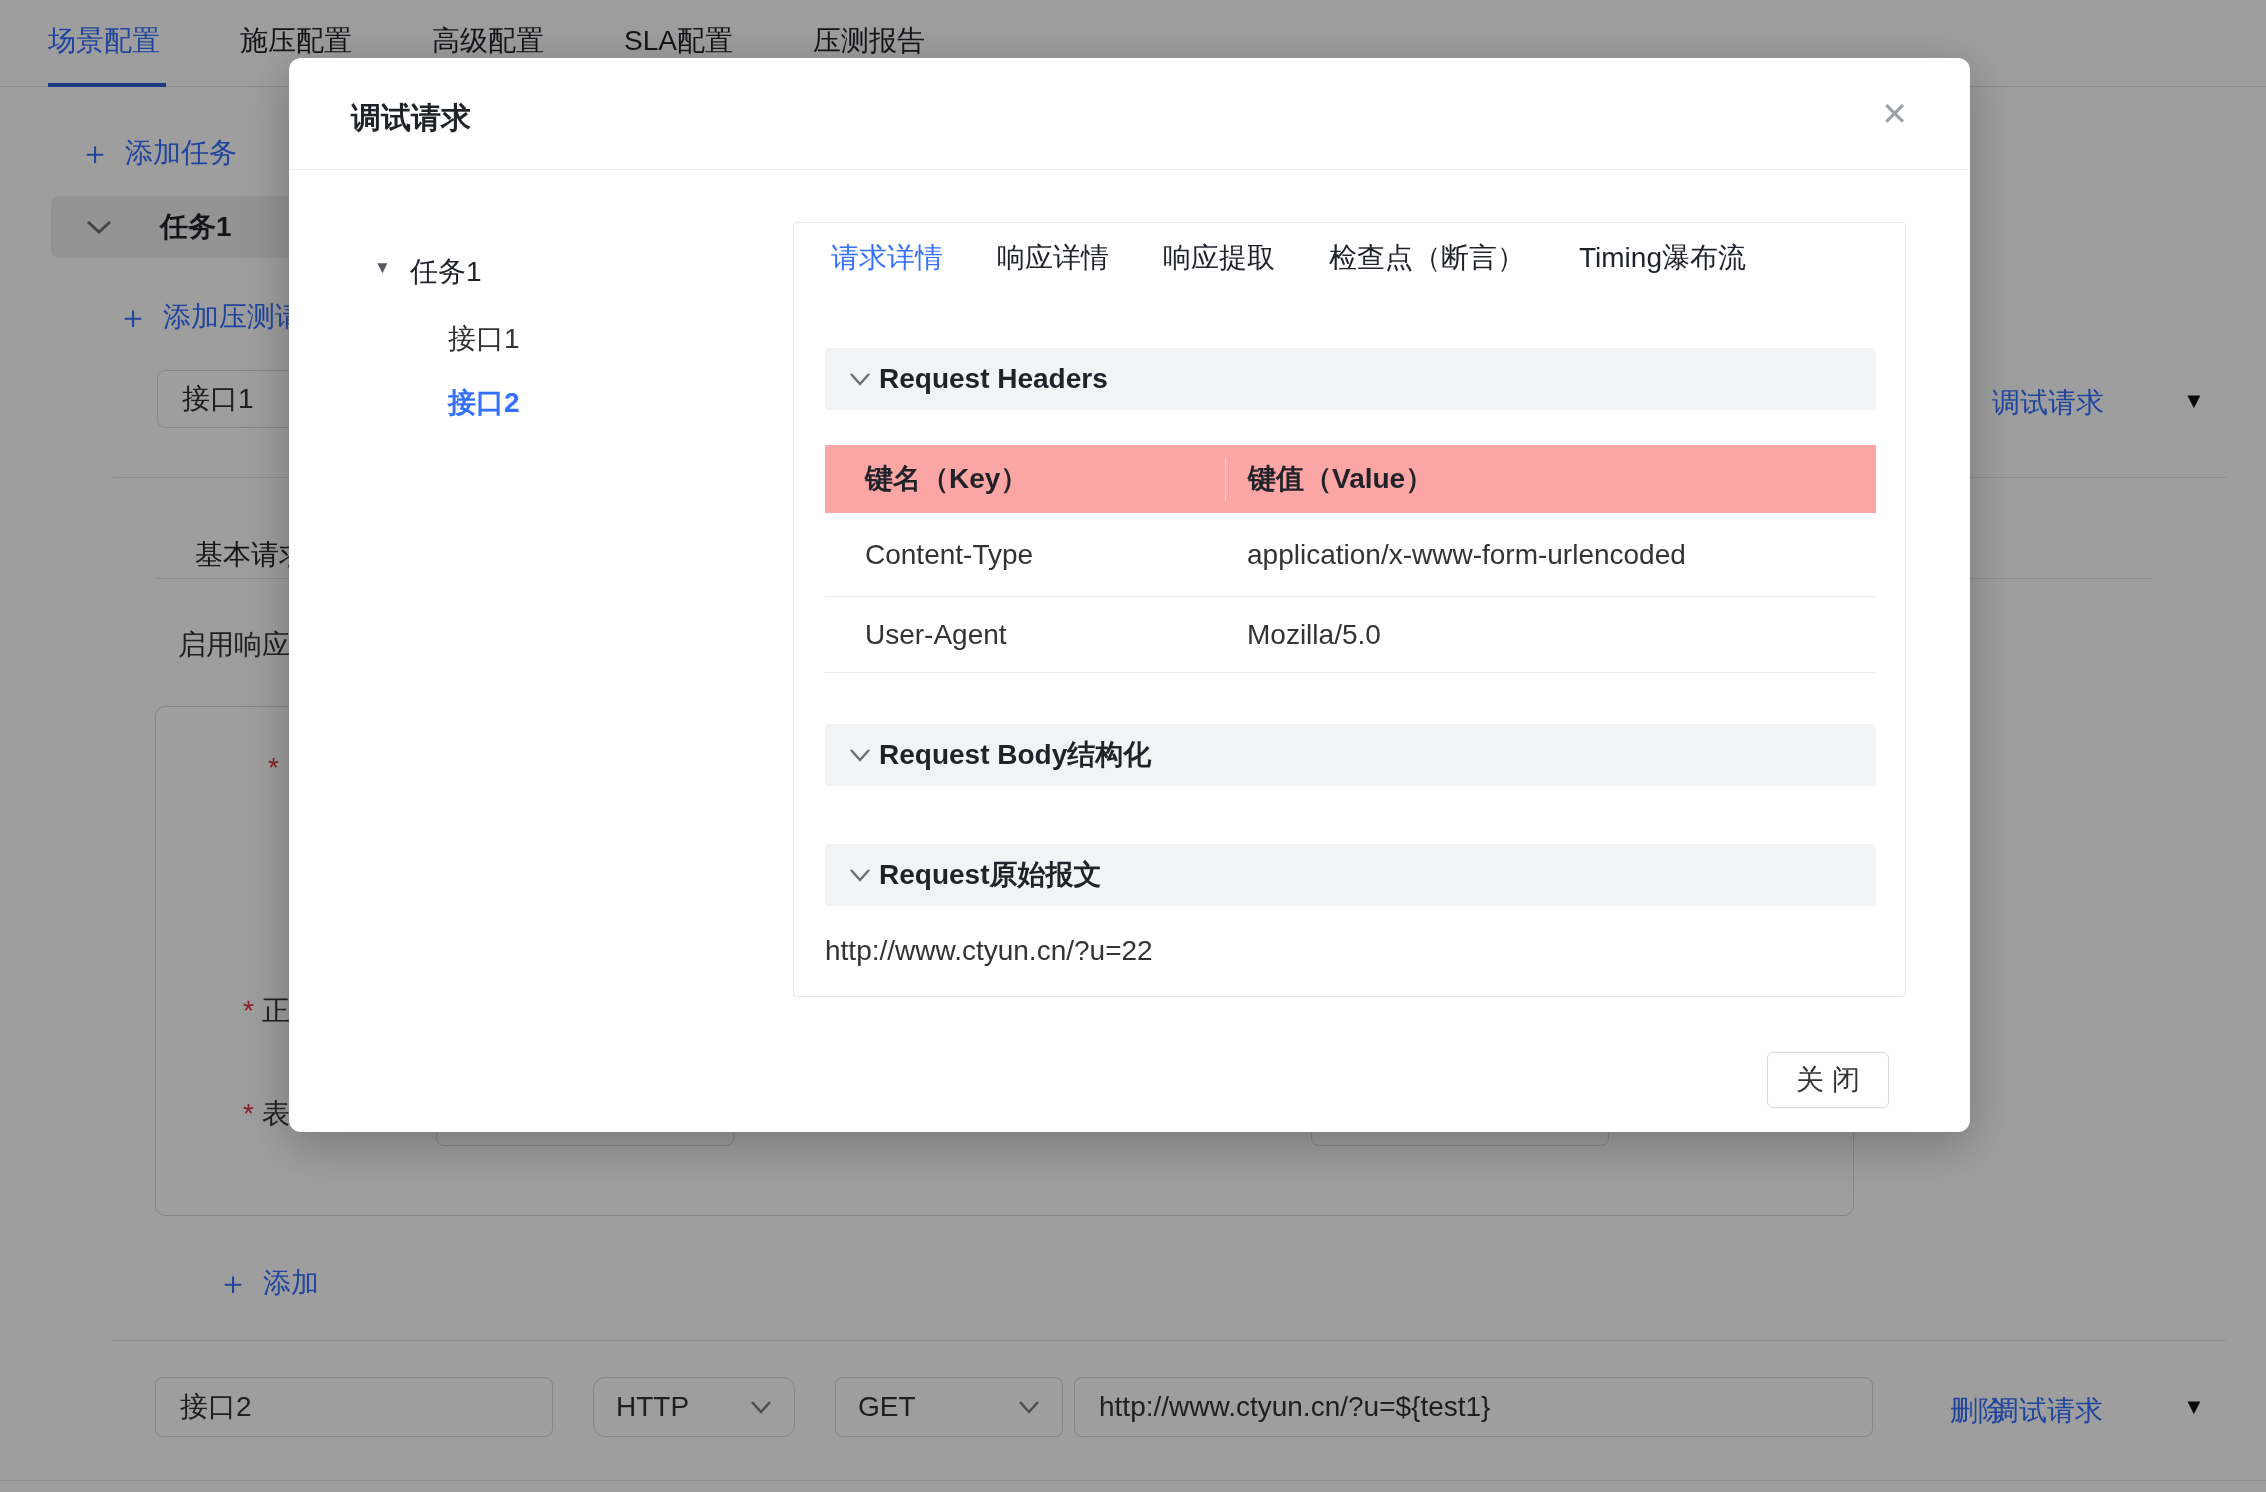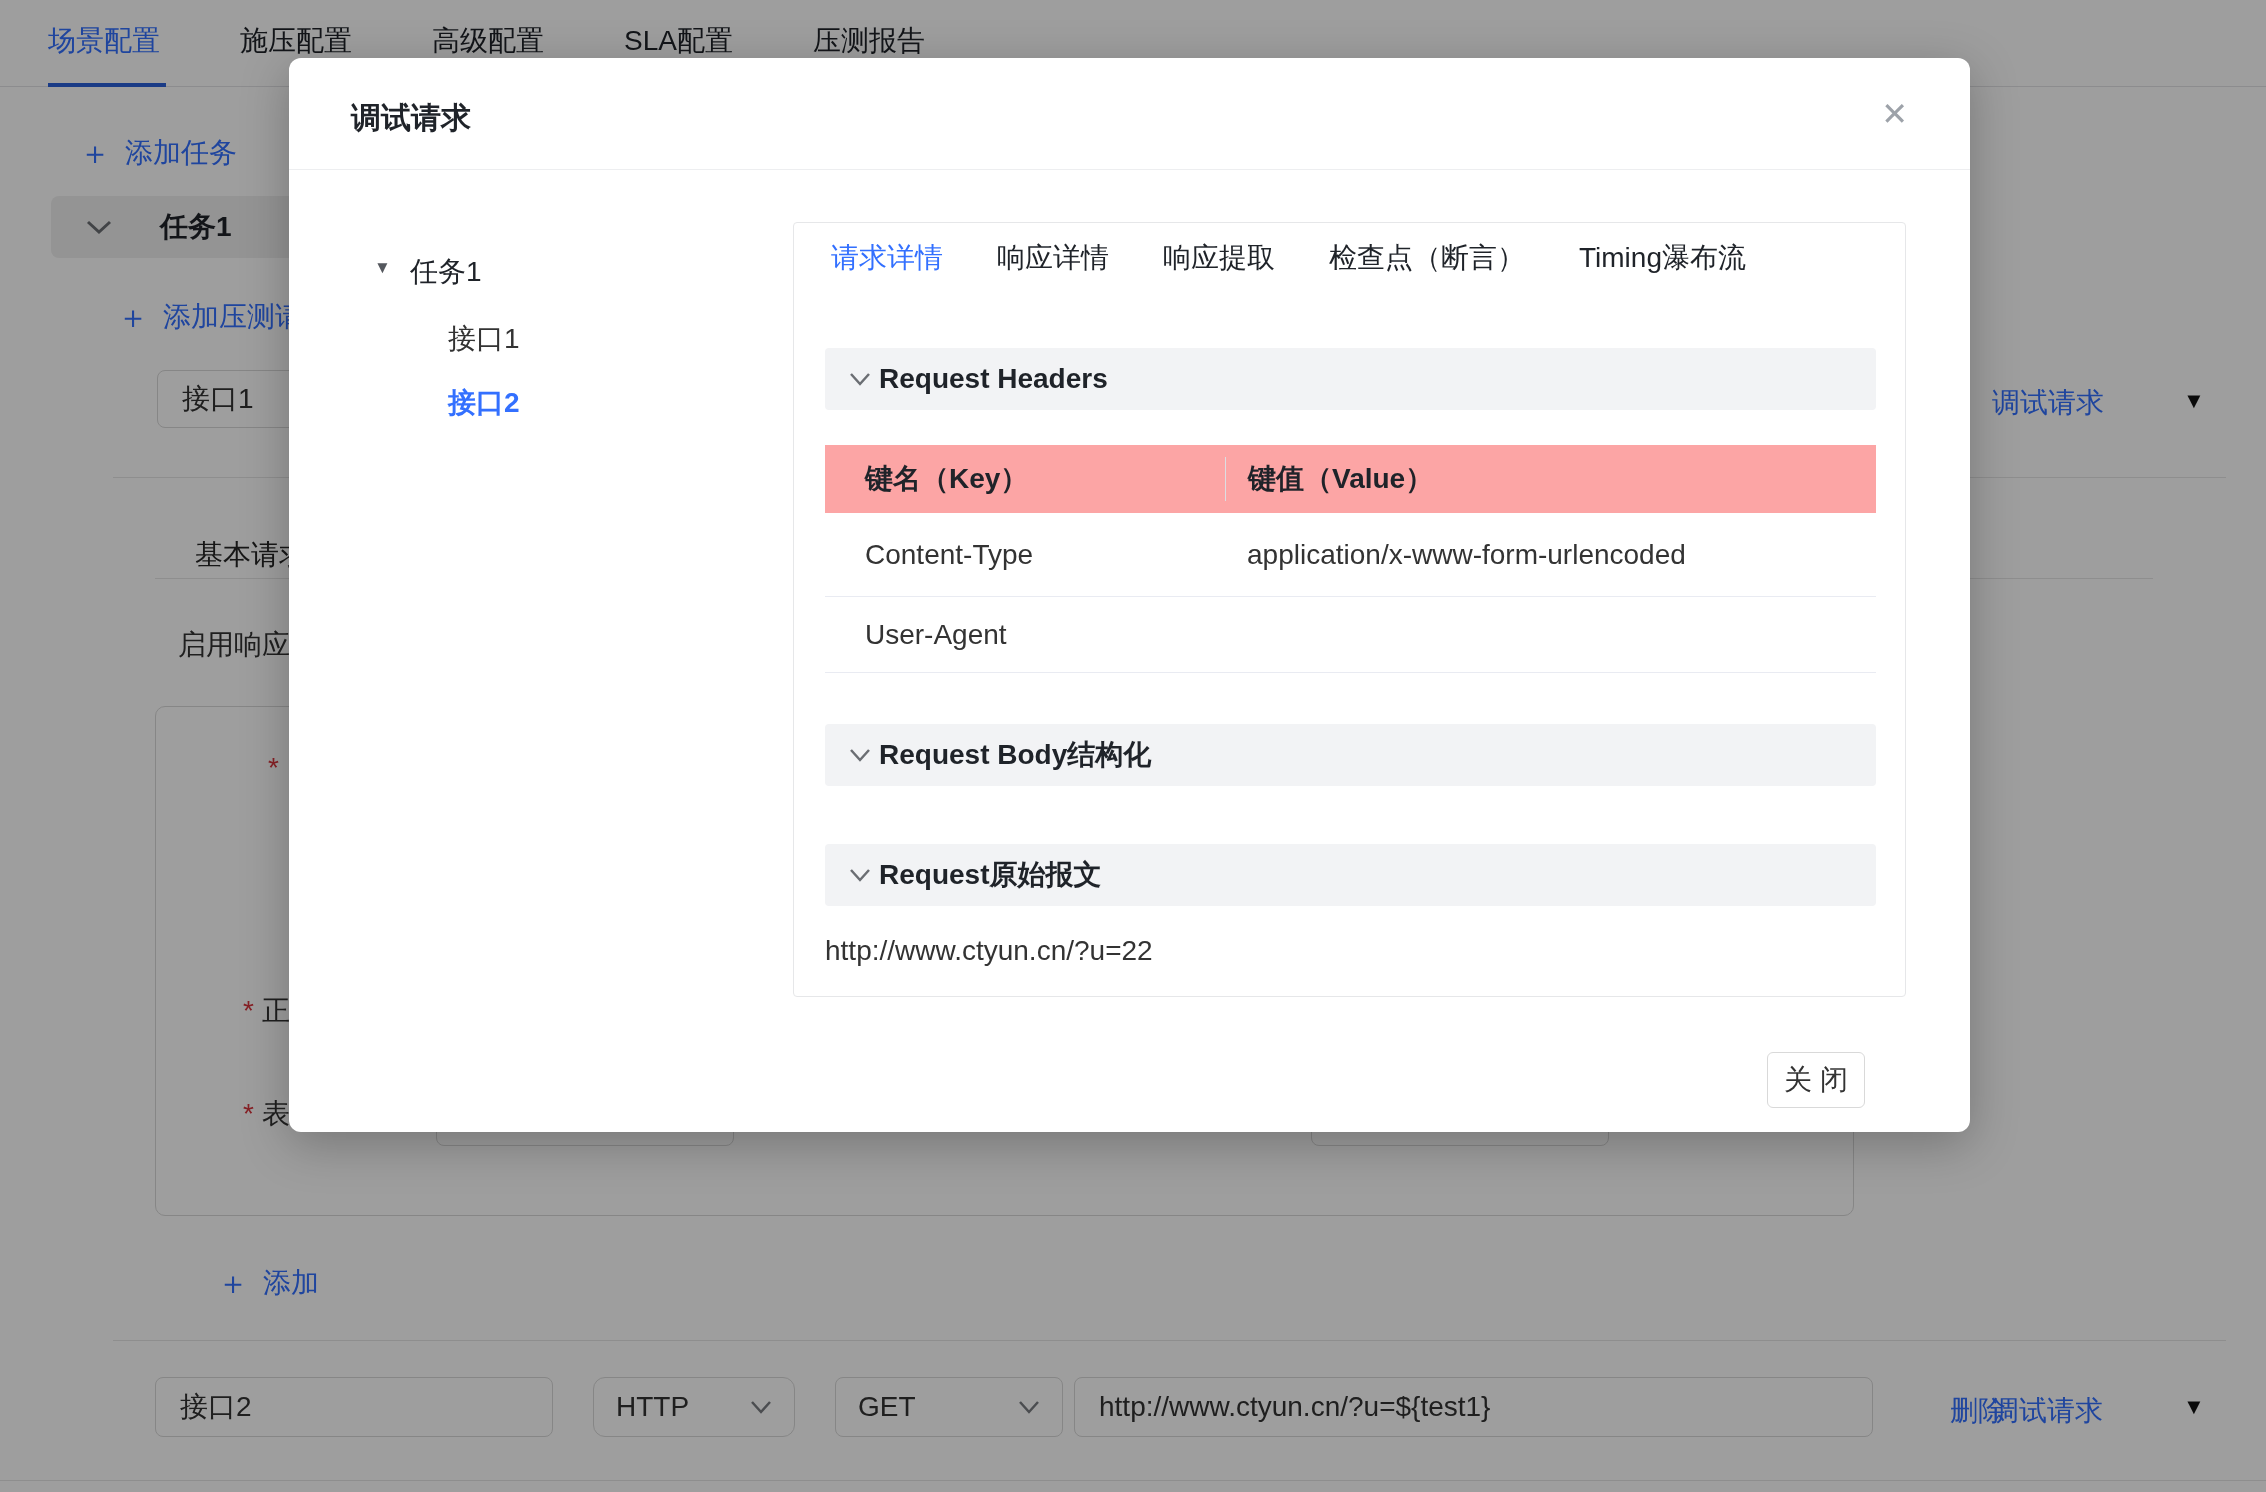--- a/index.html
+++ b/index.html
@@ -51,21 +51,21 @@
            display:flex;align-items:center;padding-left:24px;gap:8px;box-sizing:border-box;}
   .sec-bar .stitle{font-size:28px;font-weight:700;color:#1f2329;}
   .htable-head{position:absolute;left:31px;width:1051px;height:68px;background:#fca5a5;display:flex;align-items:center;box-sizing:border-box;}
   .col-key{width:400px;padding-left:40px;box-sizing:border-box;font-size:28px;}
   .col-val{flex:1;padding-left:22px;box-sizing:border-box;font-size:28px;border-left:1px solid #dcdee2;}
   .htable-head .col-key,.htable-head .col-val{font-weight:700;color:#1f2329;}
   .htable-head .col-val{border-left:1px solid #dcdee2;height:44px;display:flex;align-items:center;}
   .hrow{position:absolute;left:31px;width:1051px;display:flex;align-items:center;border-bottom:1px solid #e9ebf2;box-sizing:border-box;color:#333;}
   .hrow .col-val{border-left:none;}
   .raw-url{position:absolute;left:31px;font-size:28px;color:#333;}
-  .close-btn{position:absolute;left:1478px;top:994px;width:98px;height:56px;border:1px solid #d9d9d9;border-radius:6px;
+  .close-btn{position:absolute;left:1478px;top:994px;width:122px;height:56px;border:1px solid #d9d9d9;border-radius:6px;
              display:flex;align-items:center;justify-content:center;font-size:28px;color:#333;cursor:pointer;background:#fff;box-sizing:border-box;}
 </style>
 </head>
 <body>
 
 <div class="page">
 
   <div class="navbar">
     <div class="nav-tab active">场景配置</div>
     <div class="nav-tab">施压配置</div>
@@ -197,20 +197,21 @@
       <div class="col-key">键名（Key）</div>
       <div class="col-val">键值（Value）</div>
     </div>
 
     <div class="hrow" style="top:290px;height:84px;">
       <div class="col-key">Content-Type</div>
       <div class="col-val">application/x-www-form-urlencoded</div>
     </div>
     <div class="hrow" style="top:374px;height:76px;">
       <div class="col-key">User-Agent</div>
+      <div class="col-val">Mozilla/5.0</div>
     </div>
 
     <div class="sec-bar" style="top:621px;">
       <svg class="chev" style="width:22px;height:14px;" viewBox="0 0 22 14">
         <polyline points="2,2 11,12 20,2" fill="none" stroke="#6b6e73" stroke-width="2.5"></polyline>
       </svg>
       <span class="stitle">Request原始报文</span>
     </div>
 
     <div class="sec-bar" style="top:501px;">

